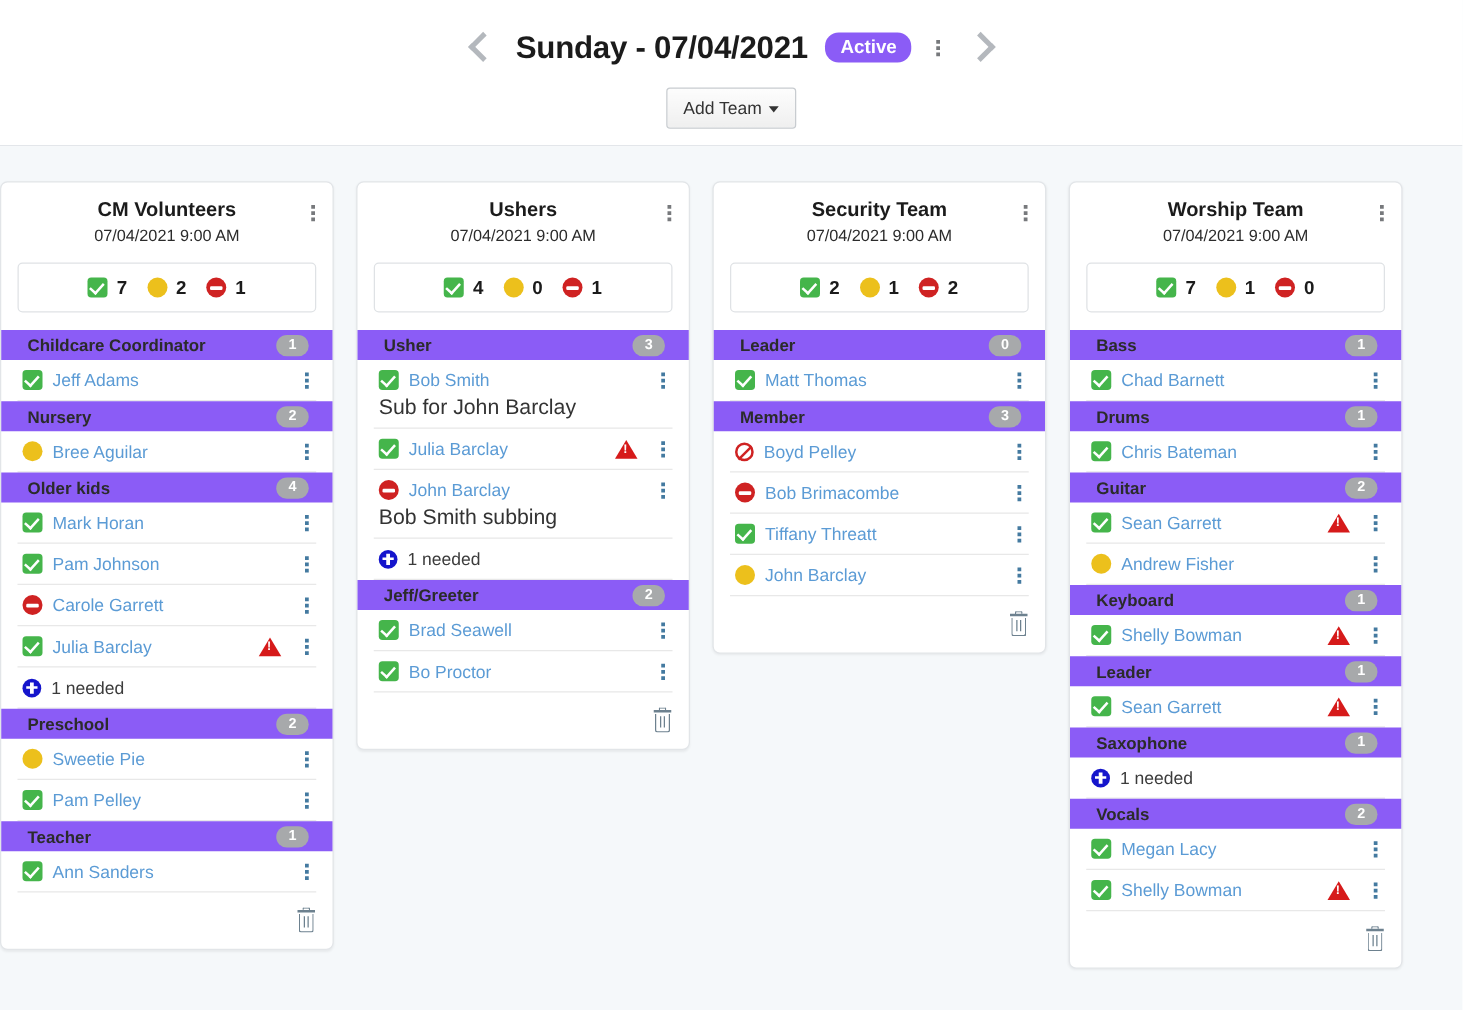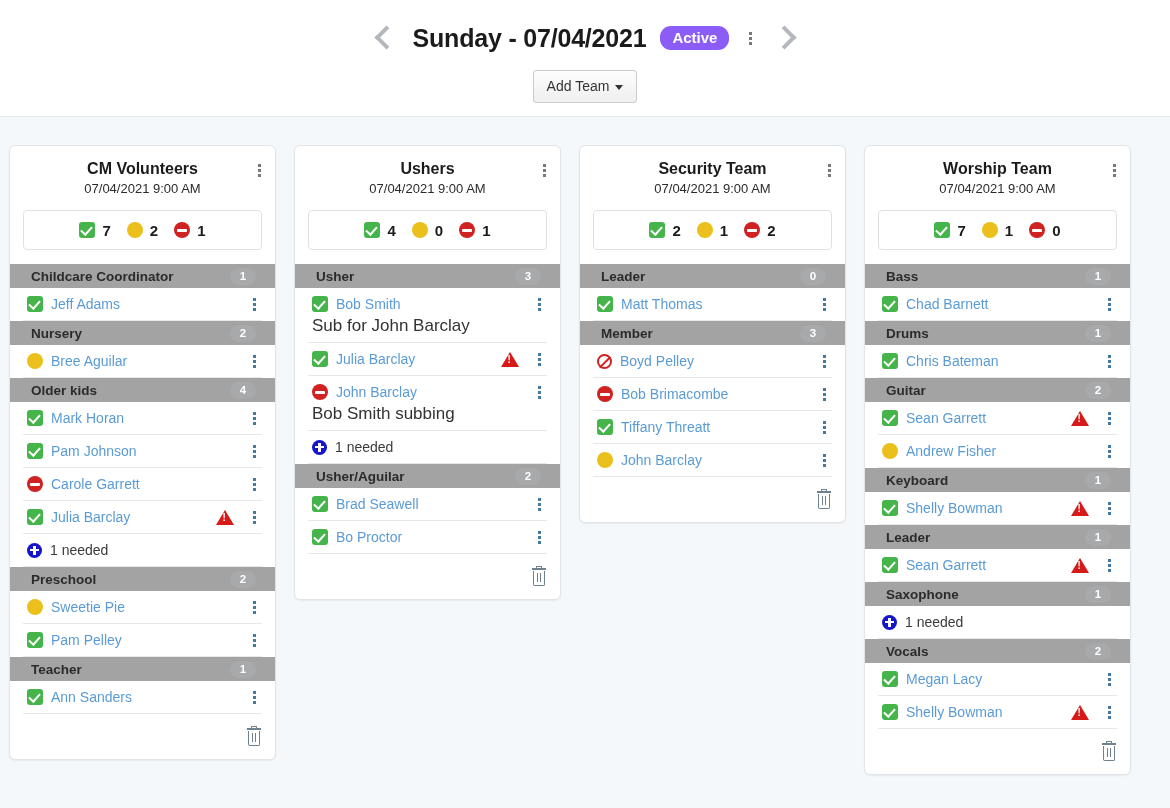--- a/index.html
+++ b/index.html
@@ -64,21 +64,21 @@
     border-top: 5px solid #333; vertical-align: middle;
   }
 
   
   .board {
     position: absolute; top: 117px; left: 0; right: 0; bottom: 0;
     background: #f5f8fa;
     display: flex; align-items: flex-start;
     padding: 28px 0 0 0;
   }
-  .col { width: 285px; display: flex; justify-content: center; }
+  .col { width: 285px; display: flex; }
   .card {
     width: 267px;
     background: #ffffff;
     border: 1px solid #e2e5e8;
     border-radius: 6px;
     box-shadow: 0 1px 2px rgba(0,0,0,.06);
     padding: 14px 13px 0;
     display: flex; flex-direction: column;
   }
   .card-head { position: relative; text-align: center; padding: 0 18px 8px; }
@@ -142,21 +142,21 @@
     border-right: 9px solid transparent; border-bottom: 15px solid #d61a1a;
   }
   .ic-warn::after {
     content:"!"; position:absolute; left:-2.5px; top:3.5px;
     color:#fff; font-size:10px; font-weight:bold; line-height:1;
     font-family:"Liberation Sans", sans-serif;
   }
 
   
   .grp {
-    background: #a3a3a3;
+    background: #8b5cf6;
     height: 24px; display:flex; align-items:center;
     padding: 0 6px 0 8px;
     margin: 0 -13px;
     padding-left: 21px; padding-right: 19px;
   }
   .grp-name { font-size: 13.5px; font-weight: bold; color:#2b2b2b; flex:1; }
   .grp-count {
     min-width: 26px; height: 17px; border-radius: 9px;
     background: #a7a9ab; color:#fff; font-size: 11.5px; font-weight:bold;
     display:flex; align-items:center; justify-content:center;
@@ -467,21 +467,21 @@
             </div>
             <div class="subnote">Bob Smith subbing</div>
           </div>
           <div class="rowgroup" style="border-bottom: 1px solid rgb(232, 232, 232);">
             <div class="row">
               <span class="ic ic-plus"></span>
               <span class="needed-text">1 needed</span>
             </div>
           </div>
           <div class="grp">
-            <span class="grp-name">Usher/Aguilar</span>
+            <span class="grp-name">Jeff/Greeter</span>
             <span class="grp-count">2</span>
           </div>
           <div class="rowgroup" style="border-bottom: 1px solid rgb(232, 232, 232);">
             <div class="row">
               <span class="ic ic-check"></span>
               <span class="name">Brad Seawell</span>
               <span class="row-warn-slot"></span>
               <span class="kebab">
                 <i></i>
                 <i></i>

